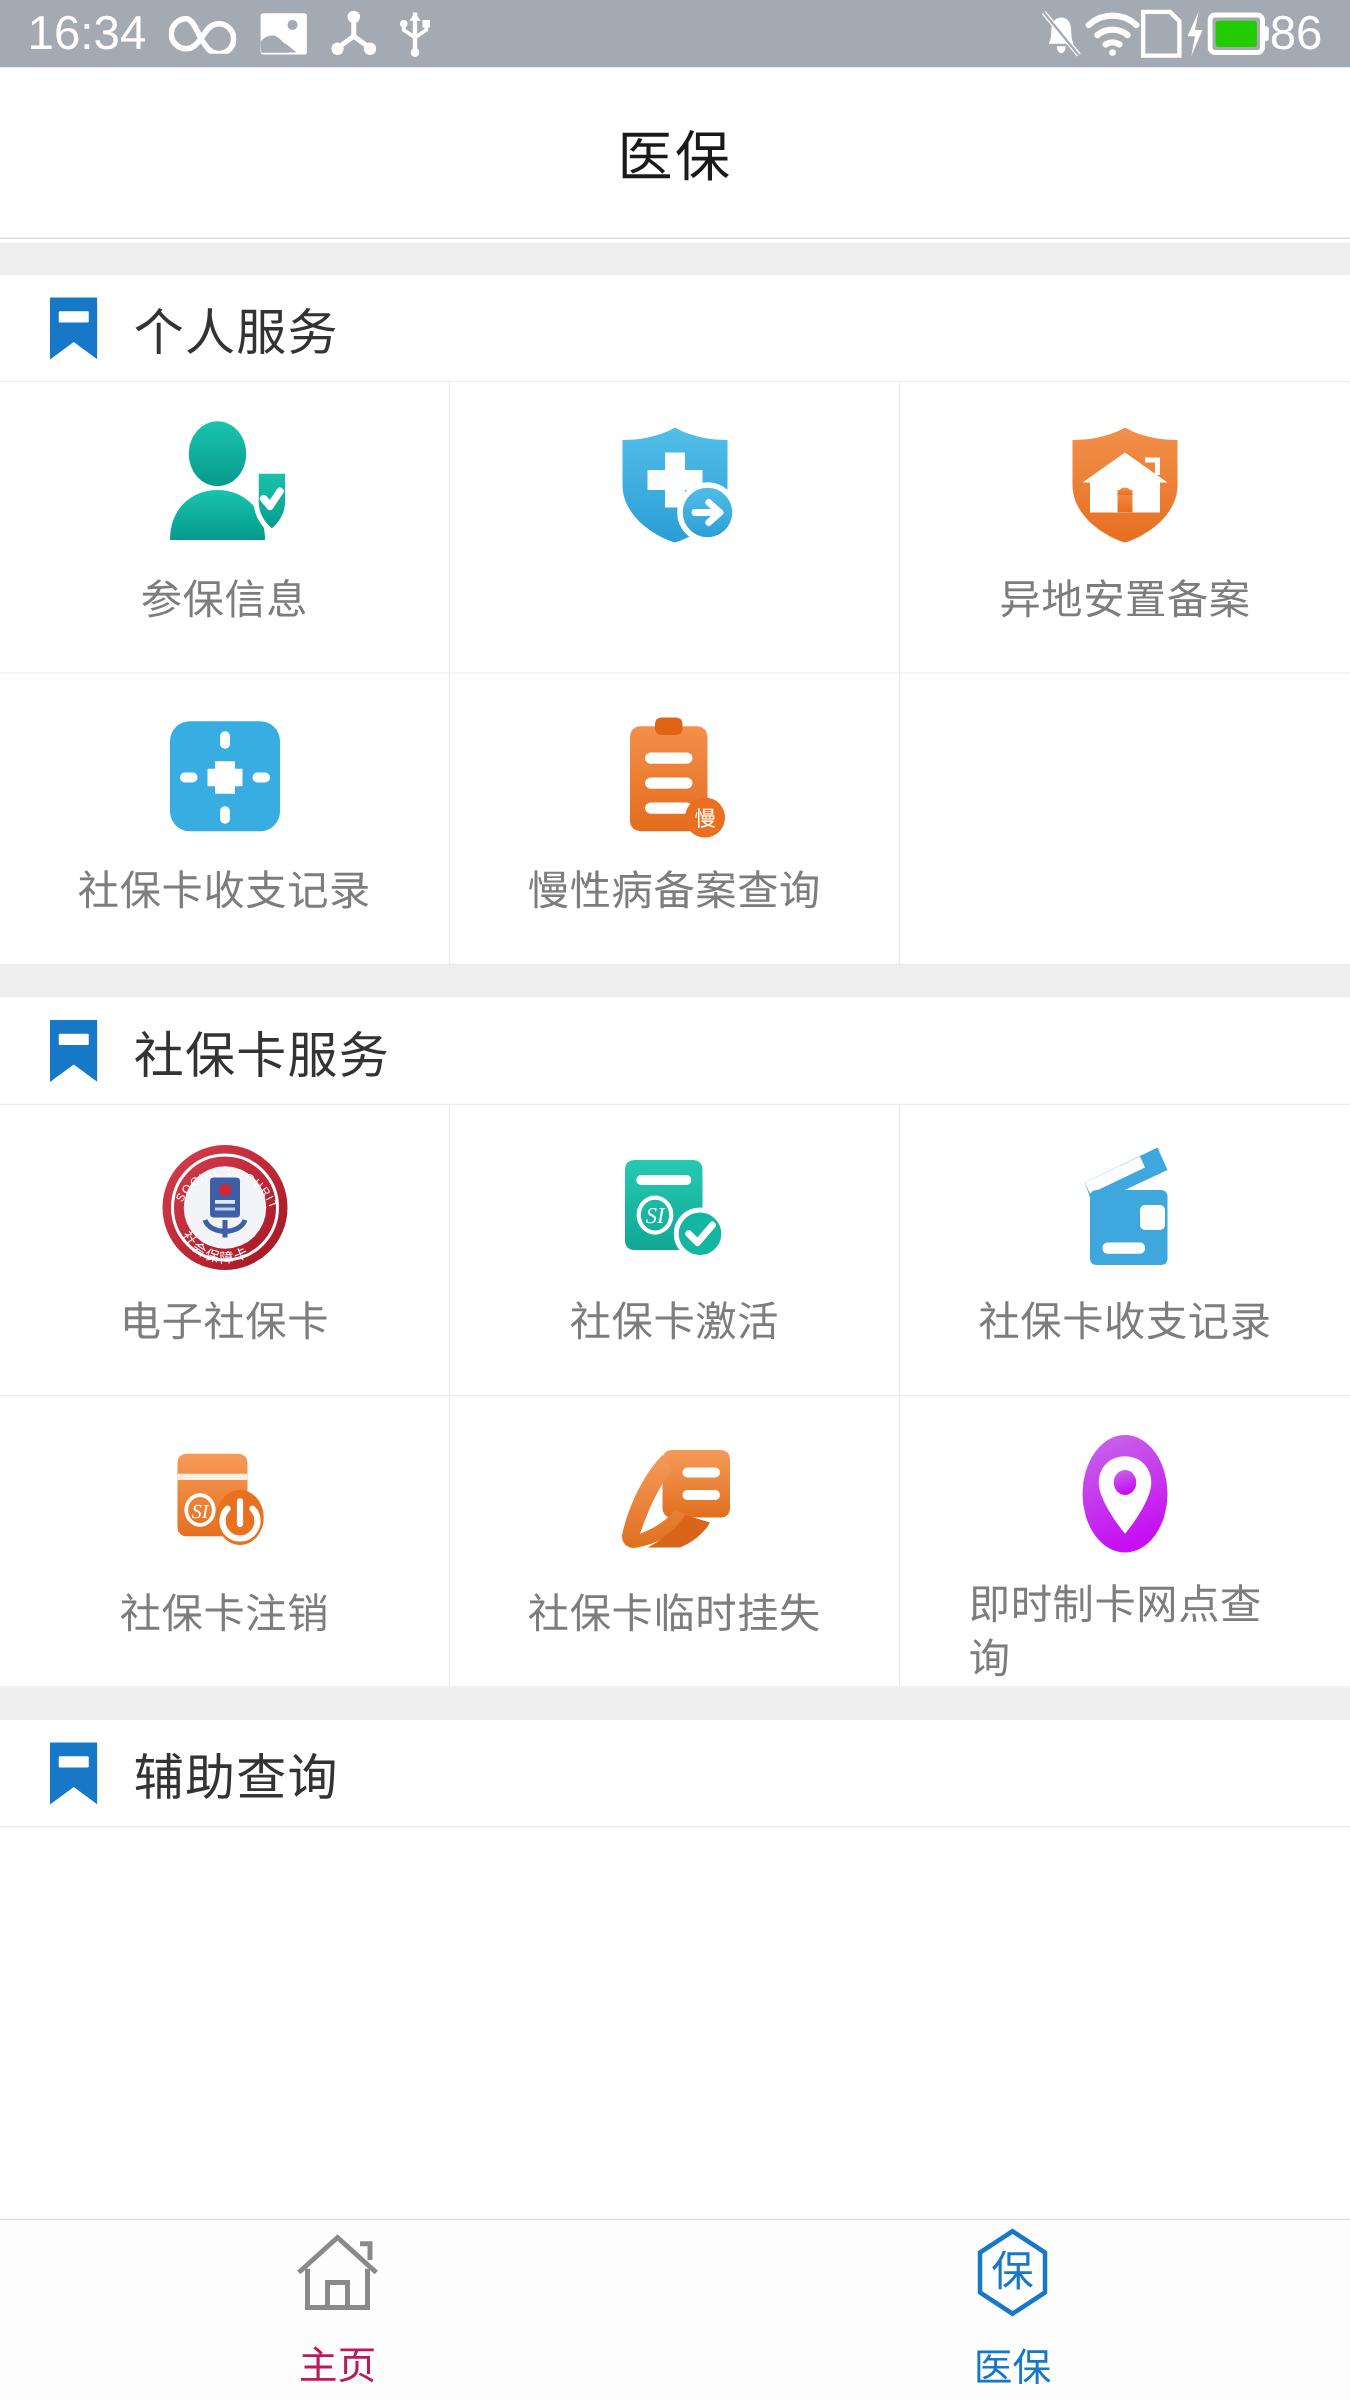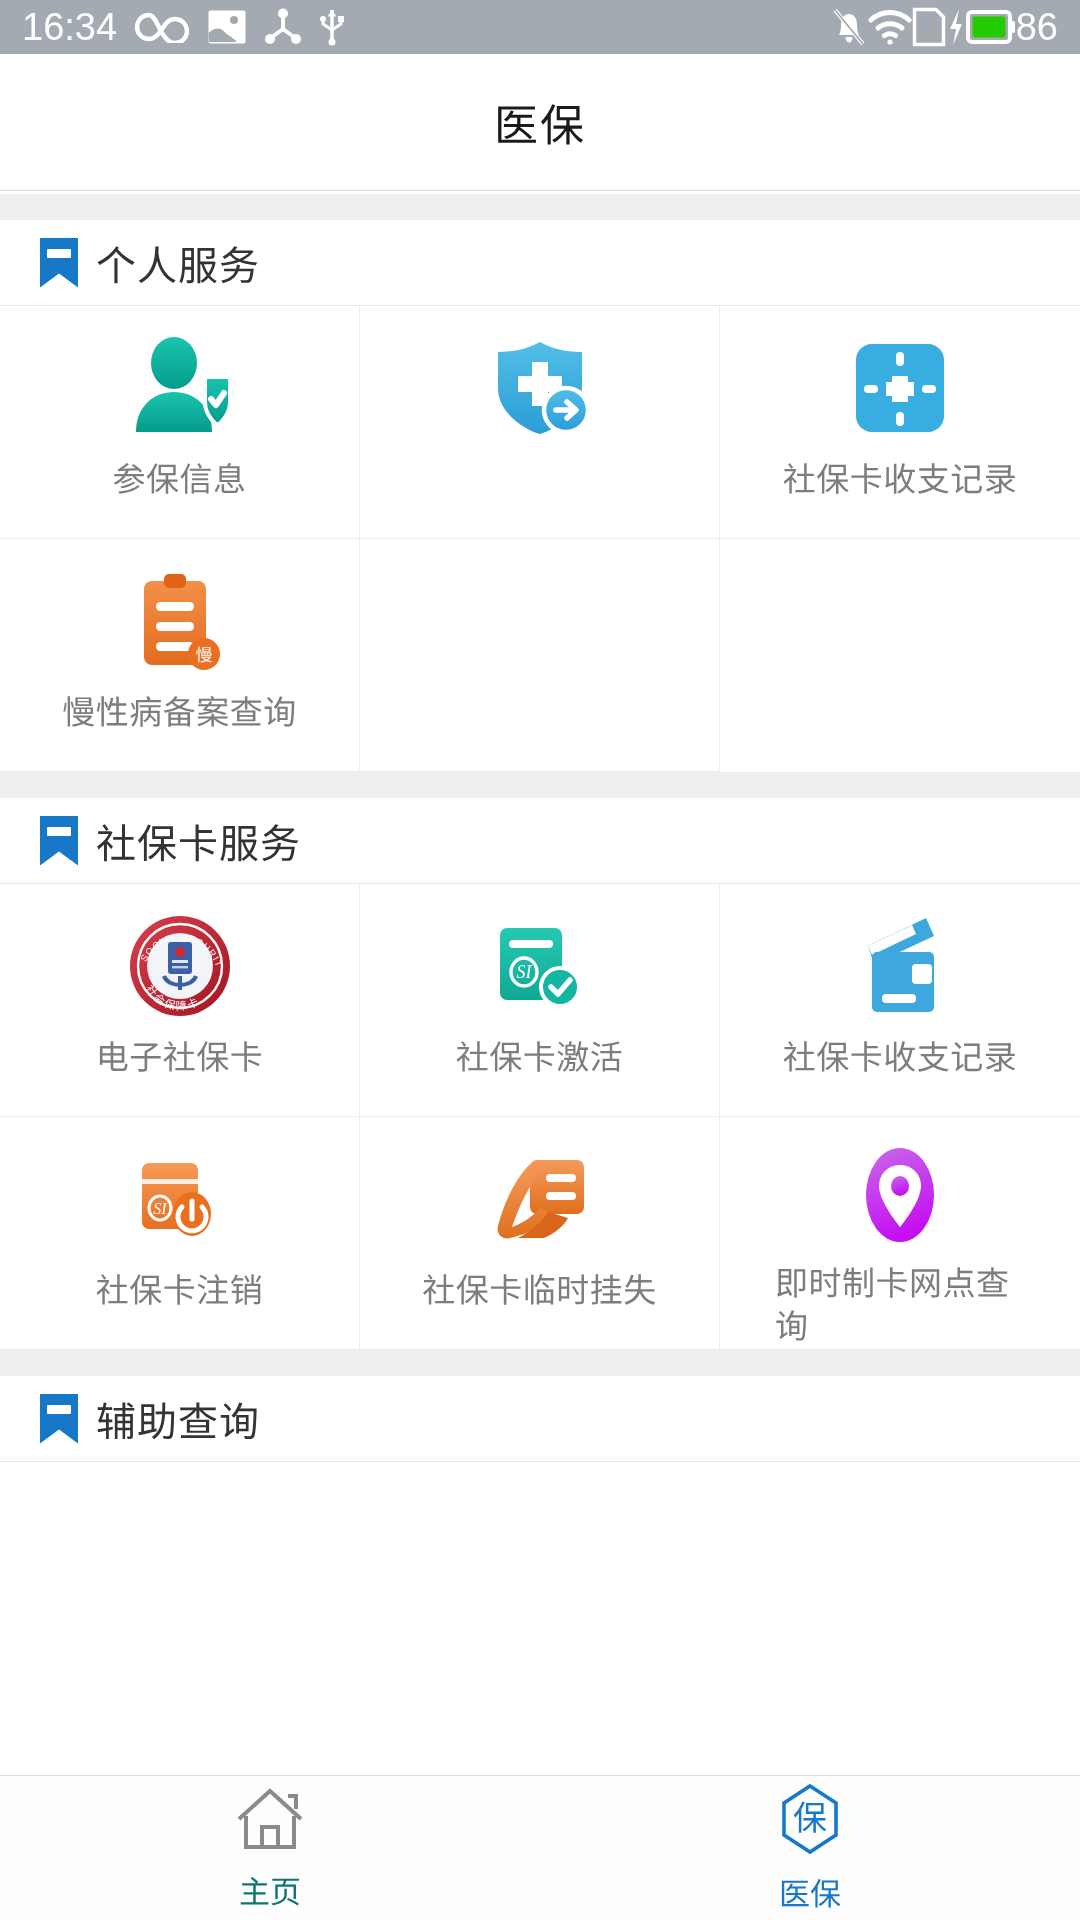--- a/index.html
+++ b/index.html
@@ -54,21 +54,21 @@
   }
   .ribbon .body{
     position:absolute; inset:0;
     background:#1878c8;
     clip-path:polygon(0 0,100% 0,100% 100%,50% 72%,0 100%);
   }
   .ribbon .bar{
     position:absolute; left:7px; right:7px; top:11px; height:9px;
     background:#ffffff; border-radius:1px;
   }
-  .sec-title{ font-size:40px; color:#333333; margin-left:18px; letter-spacing:1px; }
+  .sec-title{ font-size:40px; color:#333333; margin-left:29px; letter-spacing:1px; }
 
   
   .grid{ display:grid; grid-template-columns:repeat(3,1fr); background:#ffffff; }
   .cell{
     height:233px;
     border-right:1px solid #ececec;
     border-bottom:1px solid #ececec;
     display:flex; flex-direction:column; align-items:center;
     justify-content:flex-start;
     padding-top:28px;
@@ -89,21 +89,21 @@
   .tabbar{
     position:absolute; bottom:0; left:0; right:0;
     height:145px; background:#fdfdfd;
     border-top:1px solid #dcdcdc;
     display:flex;
   }
   .tab{
     flex:1; display:flex; flex-direction:column;
     align-items:center; justify-content:center; gap:10px;
   }
-  .tab .tlbl{ font-size:31px; color:#0f766e; }
+  .tab .tlbl{ font-size:31px; color:#be185d; }
   .tab.active .tlbl{ color:#1878c8; }
 </style>
 </head>
 <body>
 
 <div class="statusbar">
   <div class="sb-left">
     <span class="sb-time">16:34</span>
 
     <svg class="sb-ico" width="54" height="32" viewBox="0 0 54 32">
@@ -214,20 +214,38 @@
               </linearGradient>
             </defs>
           <path d="M52 6 C66 14 82 16 94 16 L94 52 C94 78 66 94 52 98 C38 94 10 78 10 52 L10 16 C22 16 38 14 52 6 Z" fill="url(#bg1)"></path>
           <path d="M44 26 L60 26 L60 40 L74 40 L74 56 L60 56 L60 70 L44 70 L44 56 L30 56 L30 40 L44 40 Z" fill="#ffffff"></path>
           <circle cx="78" cy="74" r="22" fill="url(#bg1)" stroke="#ffffff" stroke-width="4.5"></circle>
           <path d="M68 74 L86 74 M79 66 L88 74 L79 82" stroke="#ffffff" stroke-width="5.5" fill="none" stroke-linecap="round" stroke-linejoin="round"></path>
         </svg>
       </span>
     </div>
 
+    <div class="cell">
+      <span class="ico-wrap">
+        <svg width="104" height="104" viewBox="0 0 104 104">
+          <defs>
+              <linearGradient id="og1" x1="0" y1="0" x2="0" y2="1">
+            <stop offset="0" stop-color="#f2904a"></stop>
+                <stop offset="1" stop-color="#e66f21"></stop>
+              </linearGradient>
+            </defs>
+          <path d="M52 6 C66 14 82 16 94 16 L94 52 C94 78 66 94 52 98 C38 94 10 78 10 52 L10 16 C22 16 38 14 52 6 Z" fill="url(#og1)"></path>
+          <path d="M52 26 L86 50 L80 50 L80 74 L24 74 L24 50 L18 50 Z" fill="#ffffff"></path>
+          <path d="M68 32 L78 32 L78 44" fill="none" stroke="#ffffff" stroke-width="4"></path>
+          <path d="M46 56 L58 56 L58 74 L46 74 Z" fill="url(#og1)"></path>
+          <path d="M46 60 a6 6 0 0 1 12 0 Z" fill="url(#og1)"></path>
+        </svg>
+      </span>
+      <span class="lbl">异地安置备案</span>
+    </div>
 
     <div class="cell">
       <span class="ico-wrap">
         <svg width="100" height="100" viewBox="0 0 100 100">
           <rect x="6" y="6" width="88" height="88" rx="16" fill="#38ade2"></rect>
           <path d="M42 38 L58 38 L58 44 L64 44 L64 58 L58 58 L58 64 L42 64 L42 58 L36 58 L36 44 L42 44 Z" fill="#ffffff"></path>
           <rect x="46" y="14" width="8" height="14" rx="4" fill="#ffffff"></rect>
           <rect x="46" y="74" width="8" height="14" rx="4" fill="#ffffff"></rect>
           <rect x="14" y="47" width="14" height="8" rx="4" fill="#ffffff"></rect>
           <rect x="72" y="47" width="14" height="8" rx="4" fill="#ffffff"></rect>

